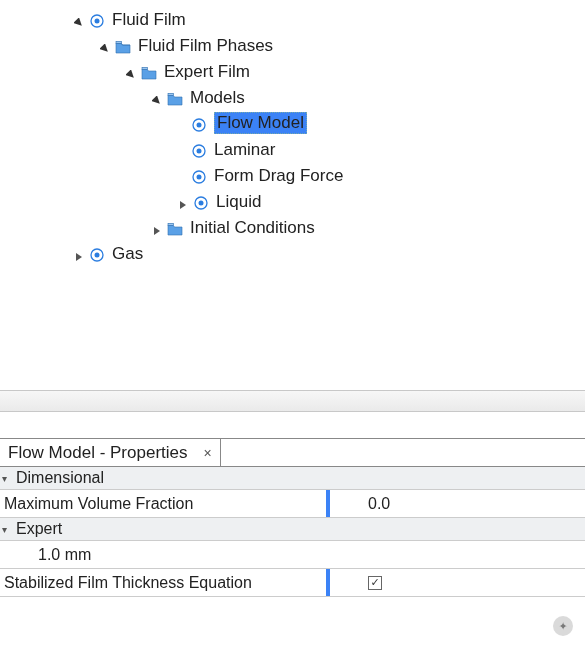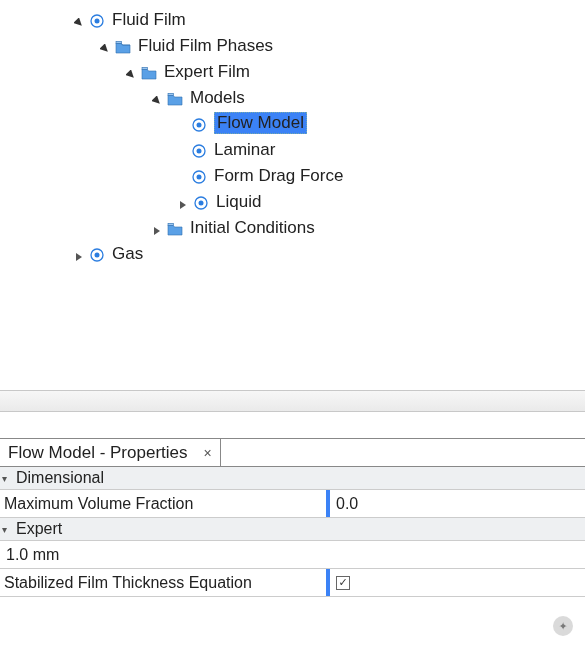--- a/index.html
+++ b/index.html
@@ -108,20 +108,21 @@
     height:100%;
     display:flex;
     align-items:center;
   }
   .prop-val {
     flex:1;
     padding-left: 6px;
     height:100%;
     display:flex;
     align-items:center;
+    margin-left:32px;
   }
   .chk {
     width:14px;height:14px;
     border:1px solid #666;
     display:inline-flex;align-items:center;justify-content:center;
     font-size:11px;color:#333;line-height:1;
   }
   .watermark {
     position:absolute;
     right: 12px;

